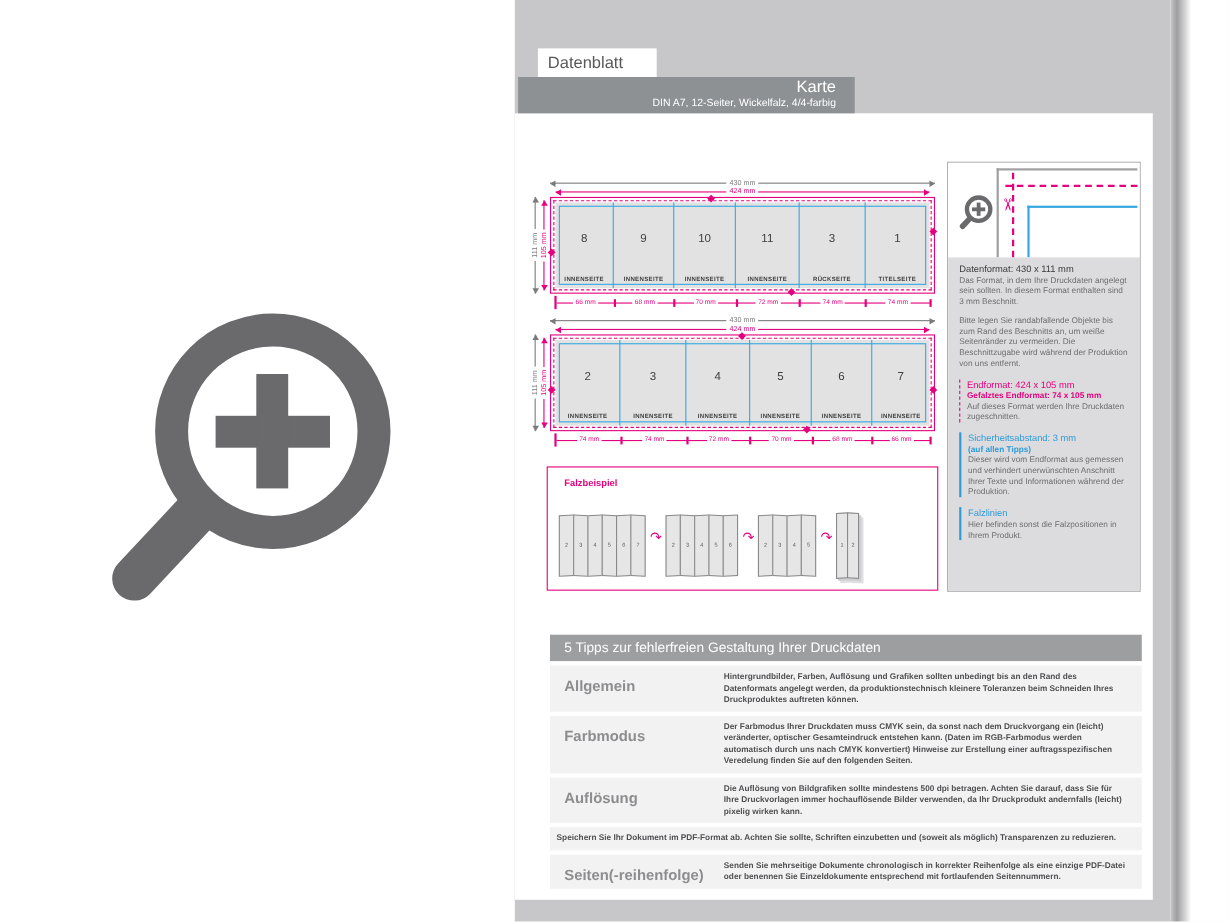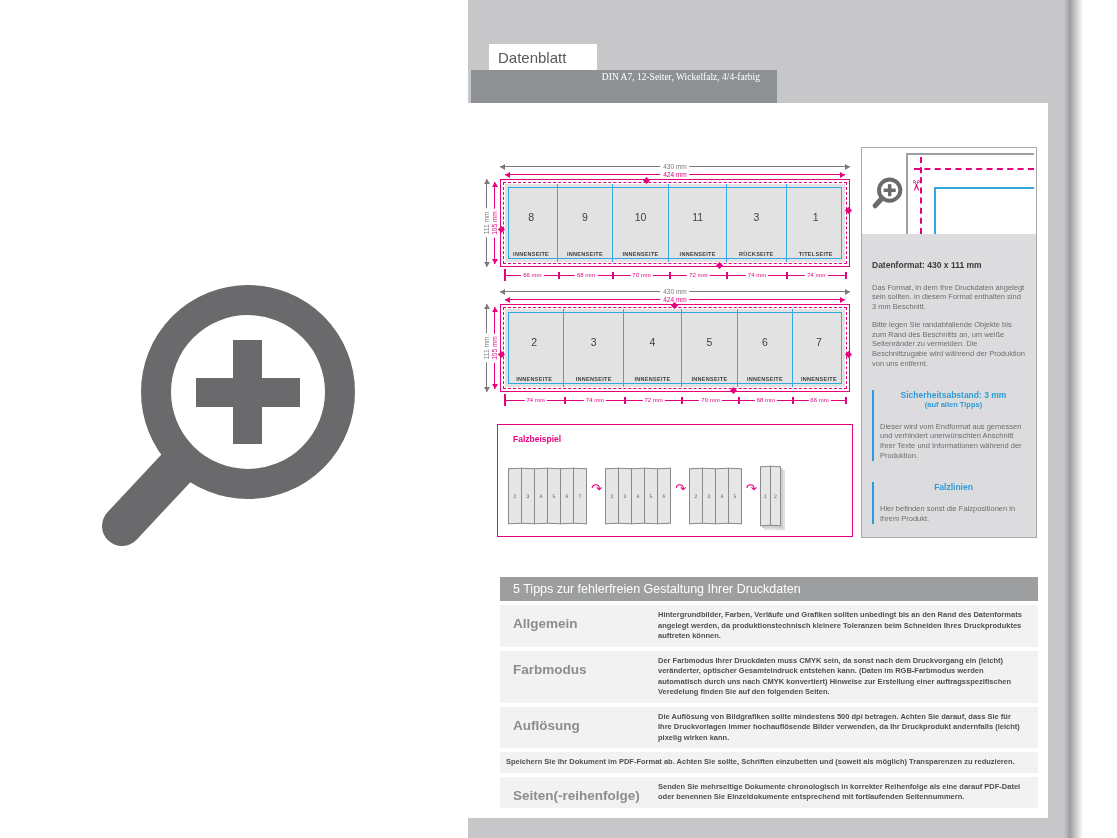--- a/index.html
+++ b/index.html
@@ -22,21 +22,21 @@
   .backdrop-fade{position:absolute;left:1064px;top:0;width:20px;height:838px;
     background:linear-gradient(90deg,var(--backdrop),#9e9ea0 30%,rgba(255,255,255,0) 95%);}
   .sheet{position:absolute;left:468px;top:103px;width:580px;height:715px;background:#fff;}
 
   
   .tab{position:absolute;left:489px;top:44px;width:108px;height:26px;background:#fff;
     color:#58585a;font-size:15px;display:flex;align-items:center;padding-left:9px;}
   .band{position:absolute;left:471px;top:70px;width:306px;height:33px;background:var(--band);
     color:#fff;text-align:right;padding:2px 17px 0 0;}
   .band .t{font-size:15px;line-height:16px;}
-  .band .s{font-size:9.5px;line-height:11px;font-family:Liberation Serif, serif;}
+  .band .s{font-size:9.5px;line-height:11px;}
 
   
   .big-zoom{position:absolute;left:80px;top:252px;}
   .mini-zoom{position:absolute;left:8px;top:26px;}
 
   
   .diagram{position:absolute;width:350px;height:120px;}
   .dbox{position:absolute;left:0;top:16px;right:0;height:88px;border:1px solid var(--magenta);background:#fff;}
   .dbox .fill{position:absolute;inset:4px;background:var(--panelfill);}
   .dbox .cut{position:absolute;inset:2px;border:1px dashed var(--magenta);}
@@ -92,28 +92,28 @@
   .sidebar{position:absolute;left:861px;top:147px;width:176px;height:391px;background:#fff;border:1px solid #a9a9ab;}
   .illus{position:relative;height:86px;background:#fff;}
   .corner{position:absolute;left:44px;top:5px;right:2px;bottom:0;border-left:2px solid #a0a0a2;border-top:2px solid #a0a0a2;}
   .corner .mh{position:absolute;left:6px;right:0;top:13px;border-top:2px dashed var(--magenta);}
   .corner .mv{position:absolute;left:12px;top:2px;bottom:0;border-left:2px dashed var(--magenta);}
   .corner .bh{position:absolute;left:26px;right:0;top:32px;border-top:2px solid var(--blue);}
   .corner .bv{position:absolute;left:26px;top:32px;bottom:0;border-left:2px solid var(--blue);}
   .scissors{position:absolute;left:2px;top:22px;color:var(--magenta);font-size:15px;transform:rotate(90deg);}
   .sb-text{position:absolute;left:0;right:0;top:86px;bottom:0;background:#dcdcde;padding:5px 9px 0 10px;}
   .sb-sec{margin-bottom:9px;}
-  .sb-h{font-size:8.5px;font-weight:bold;line-height:1.25;margin-top:21px;}
+  .sb-h{font-size:8.5px;font-weight:normal;line-height:1.25;}
   .sb-sub{font-size:7.5px;font-weight:bold;line-height:1.25;}
-  .sb-b{font-size:7.5px;color:var(--body);line-height:1.3;margin-top:12px;}
+  .sb-b{font-size:7.5px;color:var(--body);line-height:1.3;margin-top:0;}
   .sec-daten .sb-h{color:#3b3b3d;}
   .sec-end{border-left:1px dashed var(--magenta);padding-left:6px;}
   .sec-end .sb-h,.sec-end .sb-sub{color:var(--magenta);}
   .sec-safe,.sec-falz{border-left:2px solid #2e9bd8;padding-left:6px;}
-  .sec-safe .sb-h,.sec-safe .sb-sub,.sec-falz .sb-h{color:#2e9bd8;text-align:center;}
+  .sec-safe .sb-h,.sec-safe .sb-sub,.sec-falz .sb-h{color:#2e9bd8;}
 
   
   .tips-header{position:absolute;left:500px;top:577px;width:538px;height:24px;background:#9c9ea0;color:#fff;
     font-size:12.5px;display:flex;align-items:center;padding-left:13px;}
   .tips-rows{position:absolute;left:500px;top:605px;width:538px;font-weight:bold;}
   .trow{display:flex;background:#f2f2f3;margin-bottom:4px;}
   .tlabel{width:152px;flex:none;font-size:13.5px;color:#8d8d8f;padding:11px 4px 4px 13px;}
   .tbody{flex:1;font-size:7.5px;color:#4f4f51;line-height:1.4;padding:5px 12px 5px 6px;}
 </style>
 </head>
@@ -131,20 +131,21 @@
       <rect x="116" y="126" width="104" height="29" fill="#6a6a6c"></rect>
       <rect x="153" y="88" width="29" height="104" fill="#6a6a6c"></rect>
       <line x1="100" y1="212" x2="42" y2="274" stroke="#6a6a6c" stroke-width="40" stroke-linecap="round"></line>
     </svg>
   </div>
 
   <div class="tab">
     <span>Datenblatt</span>
   </div>
   <div class="band">
+    <div class="t">Karte</div>
     <div class="s">DIN A7, 12-Seiter, Wickelfalz, 4/4-farbig</div>
   </div>
 
   <div class="diagram" style="left:500px;top:163px;">
     <div class="dim-h" style="--c:var(--dimgray);top:3px;left:0;right:0;">
       <span>430 mm</span>
       </div>
     <div class="dim-h" style="--c:var(--magenta);top:11px;left:5px;right:5px;">
       <span>424 mm</span>
       </div>
@@ -332,48 +333,53 @@
         <div class="bv"></div>
         <div class="scissors">✂</div>
       </div>
     </div>
     <div class="sb-text">
       <div class="sb-sec sec-daten">
         <div class="sb-h">Datenformat: 430 x 111 mm</div>
         <div class="sb-b">Das Format, in dem Ihre Druckdaten angelegt sein sollten. In diesem Format enthalten sind 3 mm Beschnitt.</div>
         <div class="sb-b" style="margin-top:8px;">Bitte legen Sie randabfallende Objekte bis zum Rand des Beschnitts an, um weiße Seitenränder zu vermeiden. Die Beschnittzugabe wird während der Produktion von uns entfernt.</div>
       </div>
+      <div class="sb-sec sec-end">
+        <div class="sb-h">Endformat: 424 x 105 mm</div>
+        <div class="sb-sub">Gefalztes Endformat: 74 x 105 mm</div>
+        <div class="sb-b">Auf dieses Format werden Ihre Druckdaten zugeschnitten.</div>
+      </div>
       <div class="sb-sec sec-safe">
         <div class="sb-h">Sicherheitsabstand: 3 mm</div>
         <div class="sb-sub">(auf allen Tipps)</div>
         <div class="sb-b">Dieser wird vom Endformat aus gemessen und verhindert unerwünschten Anschnitt Ihrer Texte und Informationen während der Produktion.</div>
       </div>
       <div class="sb-sec sec-falz">
         <div class="sb-h">Falzlinien</div>
         <div class="sb-b">Hier befinden sonst die Falzpositionen in Ihrem Produkt.</div>
       </div>
     </div>
   </div>
 
   <div class="tips-header">5 Tipps zur fehlerfreien Gestaltung Ihrer Druckdaten</div>
   <div class="tips-rows" id="tips-rows">
       <div class="trow">
         <div class="tlabel">Allgemein</div>
-        <div class="tbody">Hintergrundbilder, Farben, Verläufe und Grafiken sollten unbedingt bis an den Rand des Datenformats angelegt werden, da produktionstechnisch kleinere Toleranzen beim Schneiden Ihres Druckproduktes auftreten können.</div>
+        <div class="tbody">Hintergrundbilder, Farben, Auflösung und Grafiken sollten unbedingt bis an den Rand des Datenformats angelegt werden, da produktionstechnisch kleinere Toleranzen beim Schneiden Ihres Druckproduktes auftreten können.</div>
       </div>
       <div class="trow">
         <div class="tlabel">Farbmodus</div>
         <div class="tbody">Der Farbmodus Ihrer Druckdaten muss CMYK sein, da sonst nach dem Druckvorgang ein (leicht) veränderter, optischer Gesamteindruck entstehen kann. (Daten im RGB-Farbmodus werden automatisch durch uns nach CMYK konvertiert) Hinweise zur Erstellung einer auftragsspezifischen Veredelung finden Sie auf den folgenden Seiten.</div>
       </div>
       <div class="trow">
         <div class="tlabel">Auflösung</div>
         <div class="tbody">Die Auflösung von Bildgrafiken sollte mindestens 500 dpi betragen. Achten Sie darauf, dass Sie für Ihre Druckvorlagen immer hochauflösende Bilder verwenden, da Ihr Druckprodukt andernfalls (leicht) pixelig wirken kann.</div>
       </div>
       <div class="trow">
         <div class="tbody">Speichern Sie Ihr Dokument im PDF-Format ab. Achten Sie sollte, Schriften einzubetten und (soweit als möglich) Transparenzen zu reduzieren.</div>
       </div>
       <div class="trow">
         <div class="tlabel">Seiten(-reihenfolge)</div>
-        <div class="tbody">Senden Sie mehrseitige Dokumente chronologisch in korrekter Reihenfolge als eine darauf PDF-Datei oder benennen Sie Einzeldokumente entsprechend mit fortlaufenden Seitennummern.</div>
+        <div class="tbody">Senden Sie mehrseitige Dokumente chronologisch in korrekter Reihenfolge als eine einzige PDF-Datei oder benennen Sie Einzeldokumente entsprechend mit fortlaufenden Seitennummern.</div>
       </div>
     </div>
 
 </div>
 
 </body></html>

